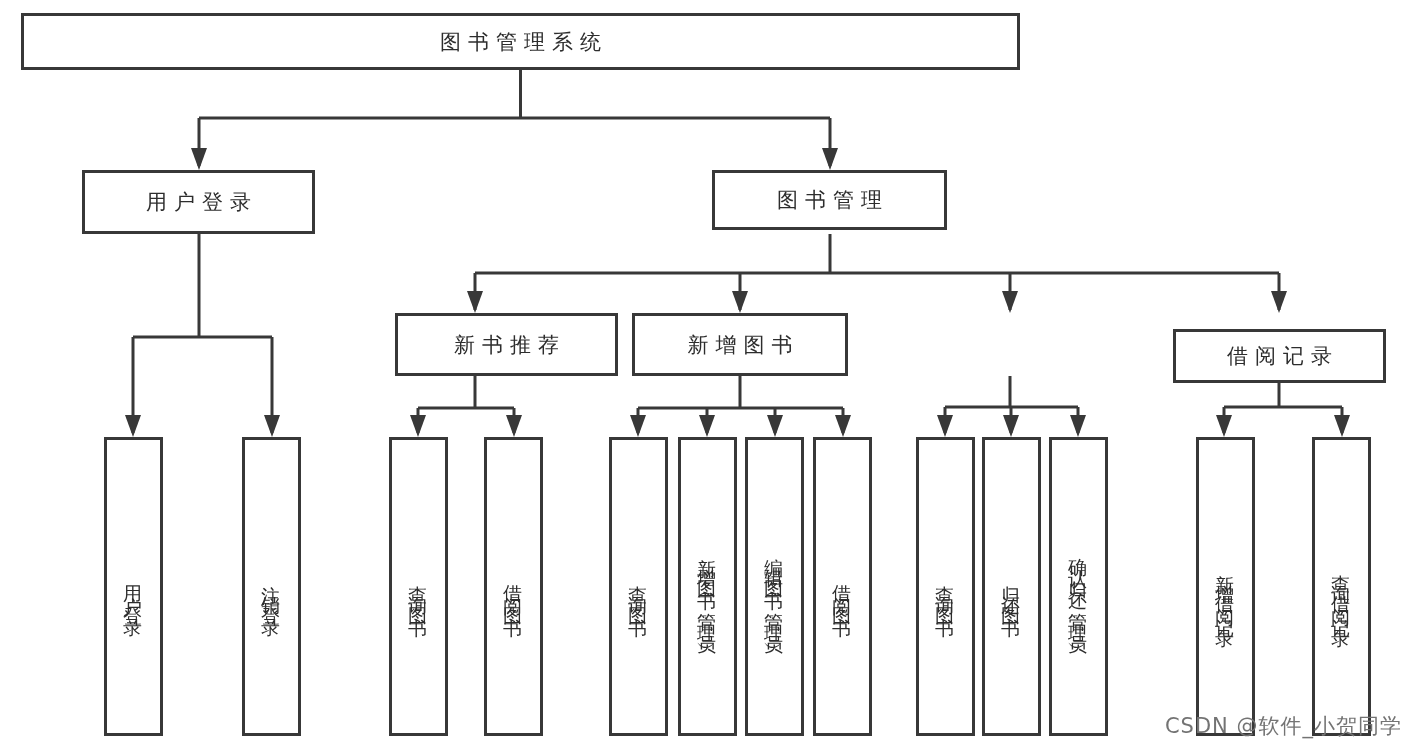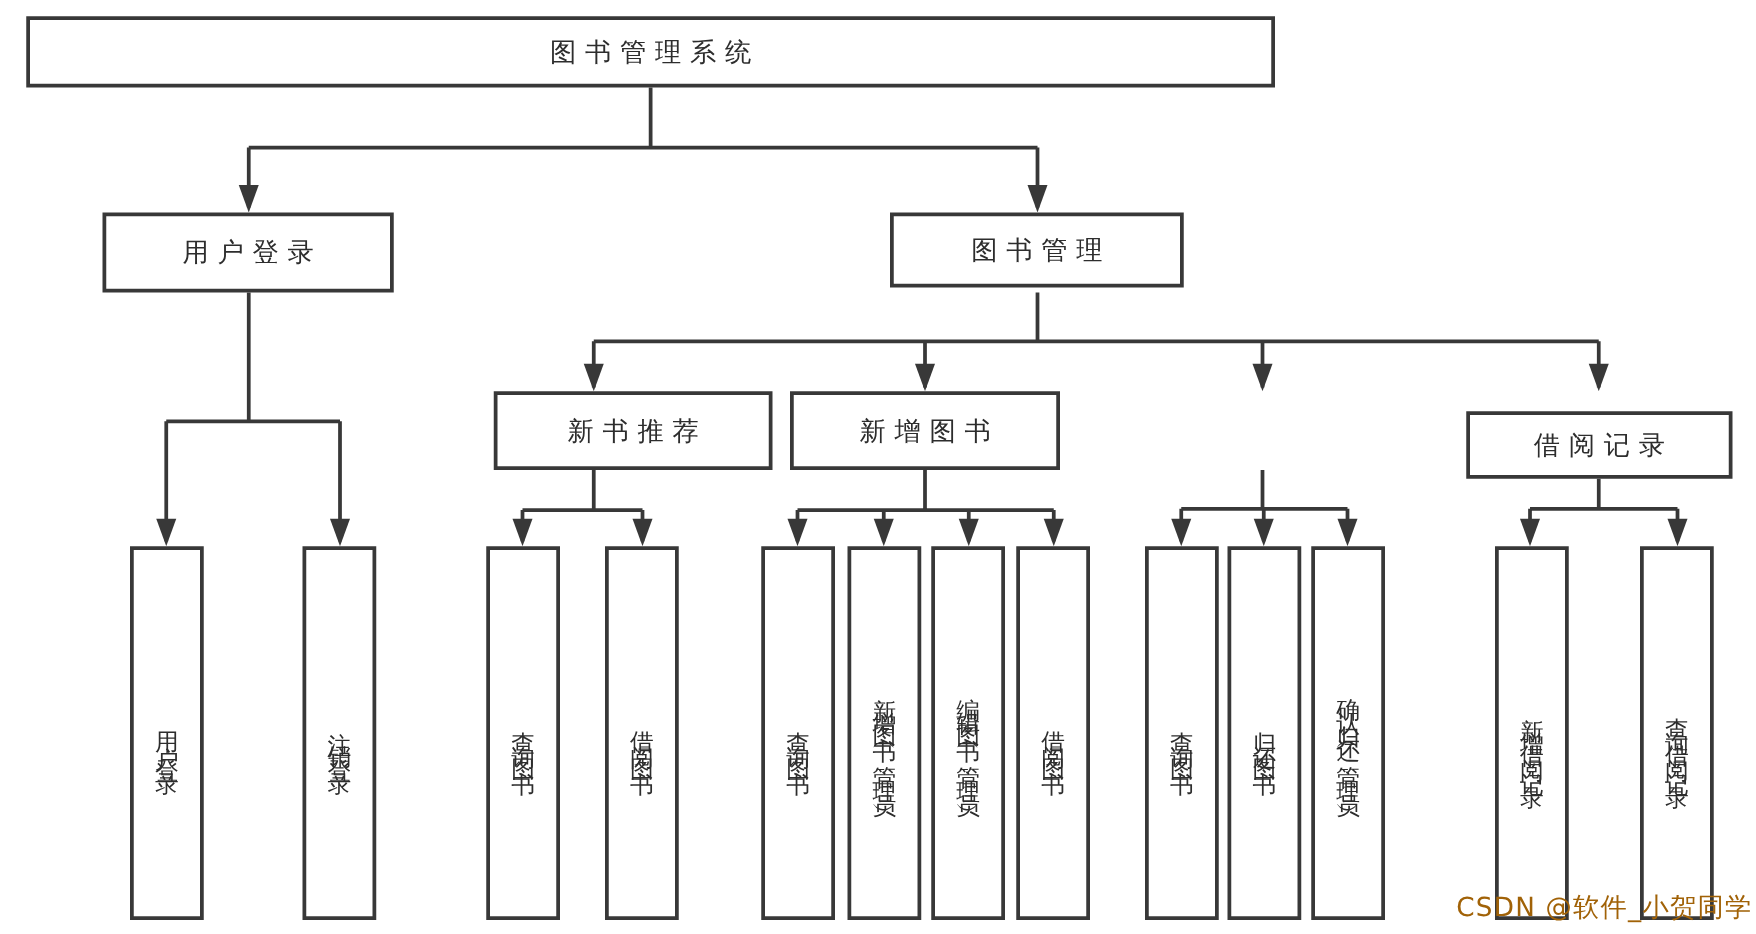--- a/index.html
+++ b/index.html
@@ -68,21 +68,21 @@
   .n-d2 { left: 982px; }
   .n-d3 { left: 1049px; }
   .n-e1 { left: 1196px; }
   .n-e2 { left: 1312px; }
   #watermark {
     position: absolute;
     right: 3px;
     top: 712px;
     font-size: 21px;
     letter-spacing: 1px;
-    color: #a16207;
+    color: #737373;
     white-space: nowrap;
     z-index: 5;
   }
 </style>
 </head>
 <body>
 
 <div id="canvas">
 
   <svg id="connectors" width="1405" height="747" viewBox="0 0 1405 747">

